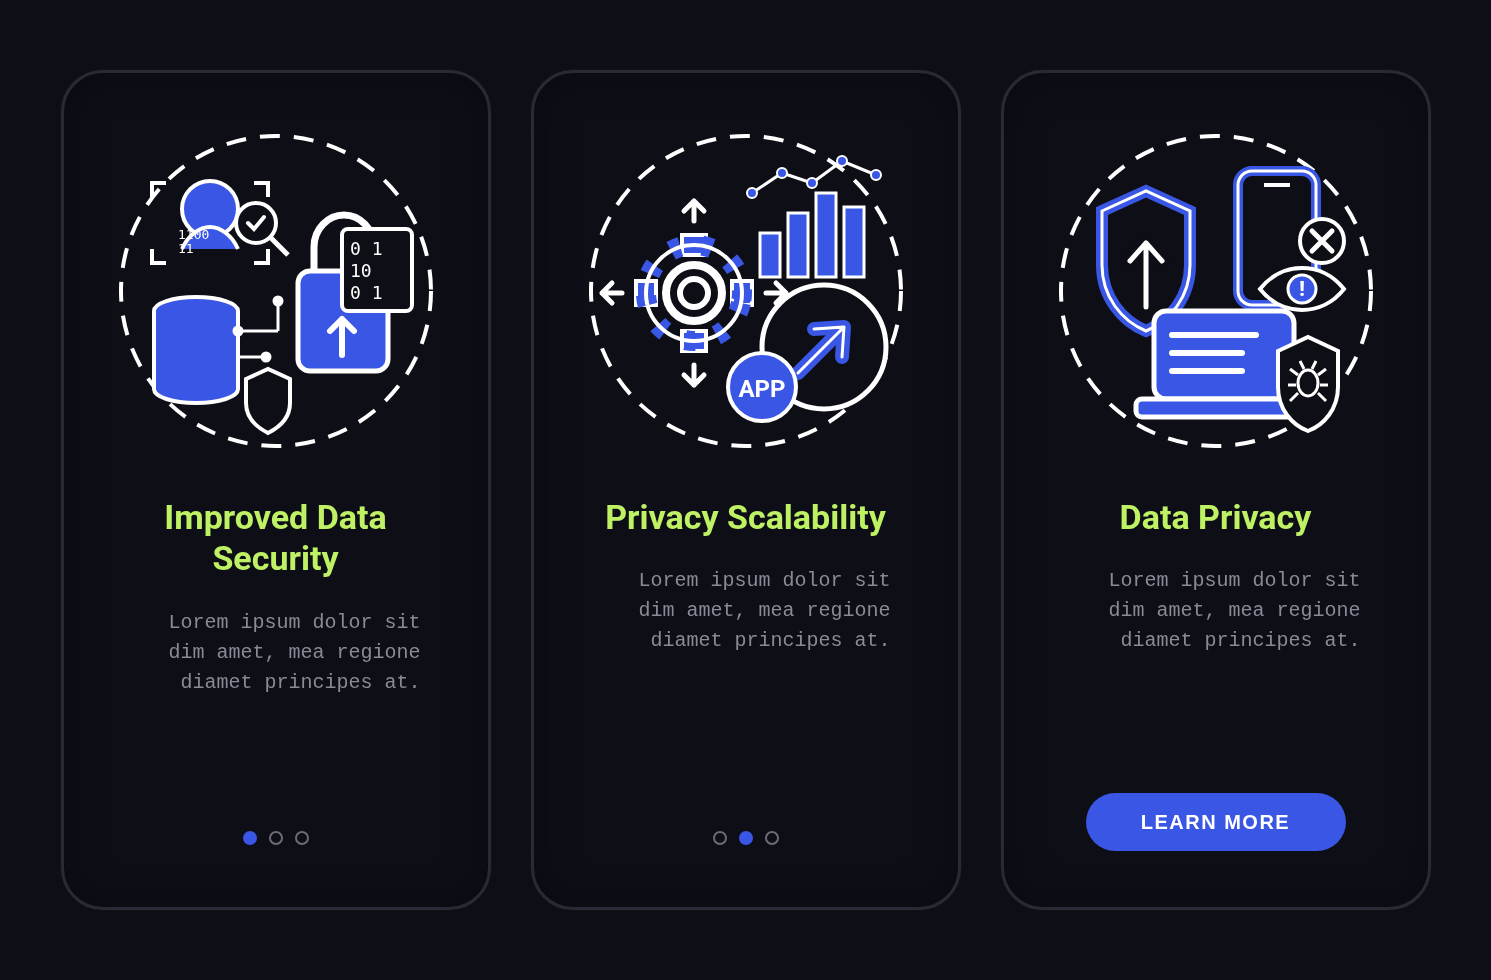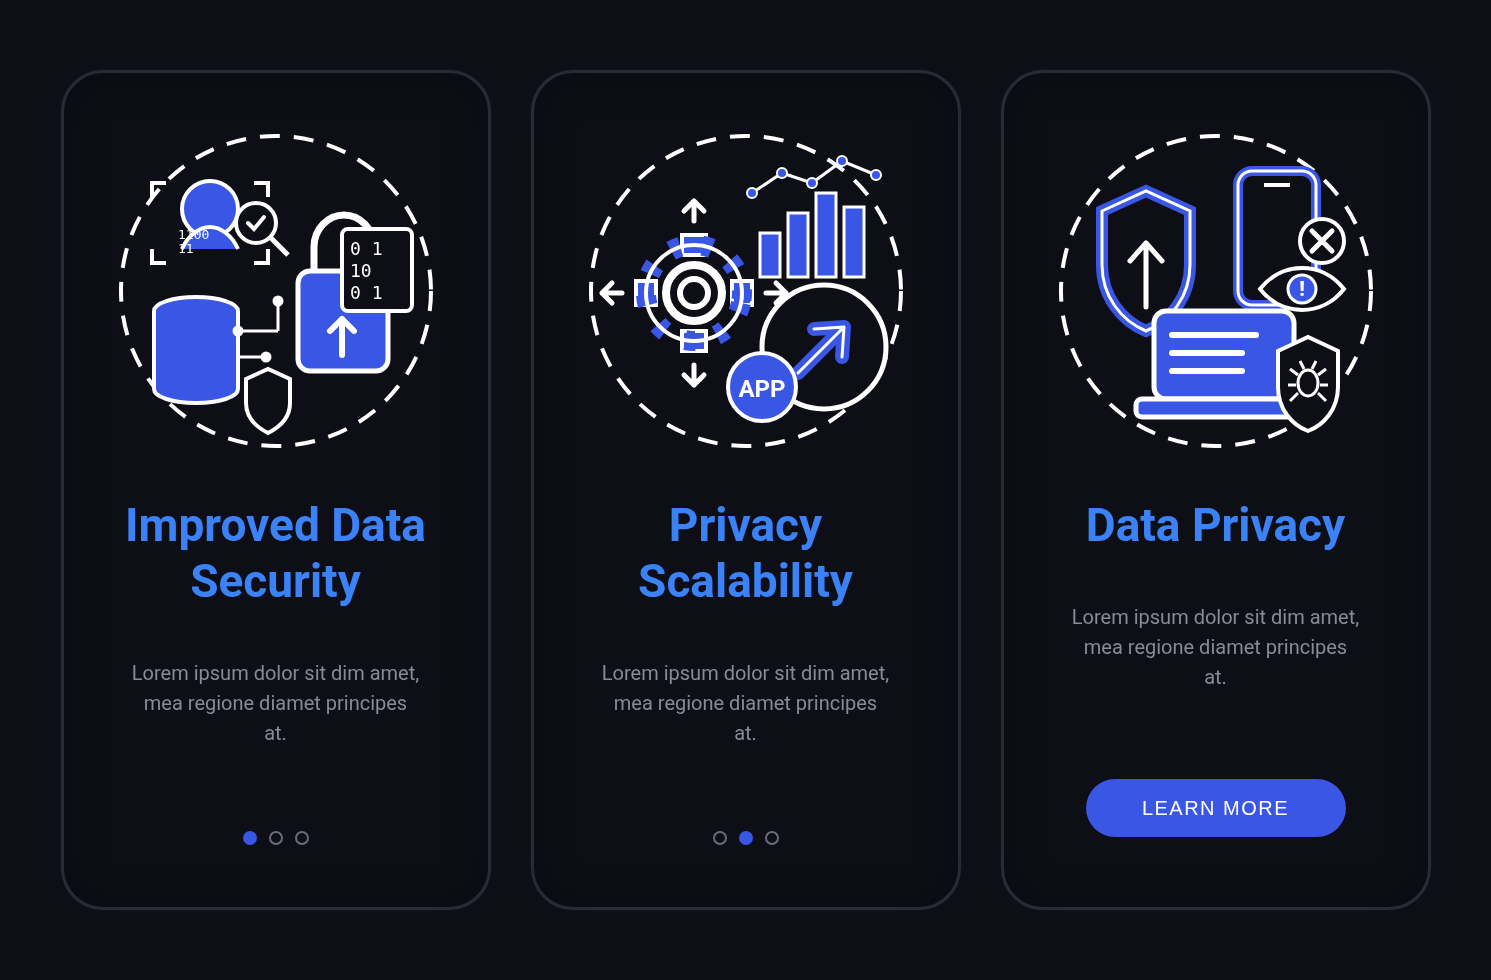--- a/index.html
+++ b/index.html
@@ -29,35 +29,36 @@
     box-shadow: 0 0 0 1px rgba(255,255,255,0.02), inset 0 0 40px rgba(0,0,0,0.3);
   }
   .illus {
     width: 340px;
     height: 340px;
     display: flex;
     align-items: center;
     justify-content: center;
   }
   .title {
-    color: #3b82f6;
-    font-size: 46px;
+    color: #bef264;
+    font-size: 34px;
     font-weight: 700;
     text-align: center;
     line-height: 1.22;
     margin-top: 36px;
     max-width: 320px;
   }
   .body {
     color: #8a8a96;
     font-size: 20px;
-    text-align: center;
+    text-align: right;
     line-height: 1.5;
-    margin-top: 49px;
+    margin-top: 28px;
     max-width: 290px;
+    font-family: Liberation Mono, monospace;
   }
   .dots {
     display: flex;
     gap: 12px;
     margin-top: auto;
     margin-bottom: 22px;
   }
   .dot {
     width: 14px;
     height: 14px;
@@ -71,23 +72,23 @@
   .cta {
     margin-top: auto;
     background: #3a56e4;
     color: #ffffff;
     border: none;
     border-radius: 999px;
     height: 58px;
     width: 260px;
     font-size: 20px;
     letter-spacing: 1.5px;
-    font-weight: 400;
+    font-weight: 700;
     cursor: pointer;
-    margin-bottom: 30px;
+    margin-bottom: 16px;
   }
 </style>
 </head>
 <body>
 
 <div class="row">
 
   <div class="card">
     <div class="illus">
       <svg viewBox="0 0 340 340" width="340" height="340">

